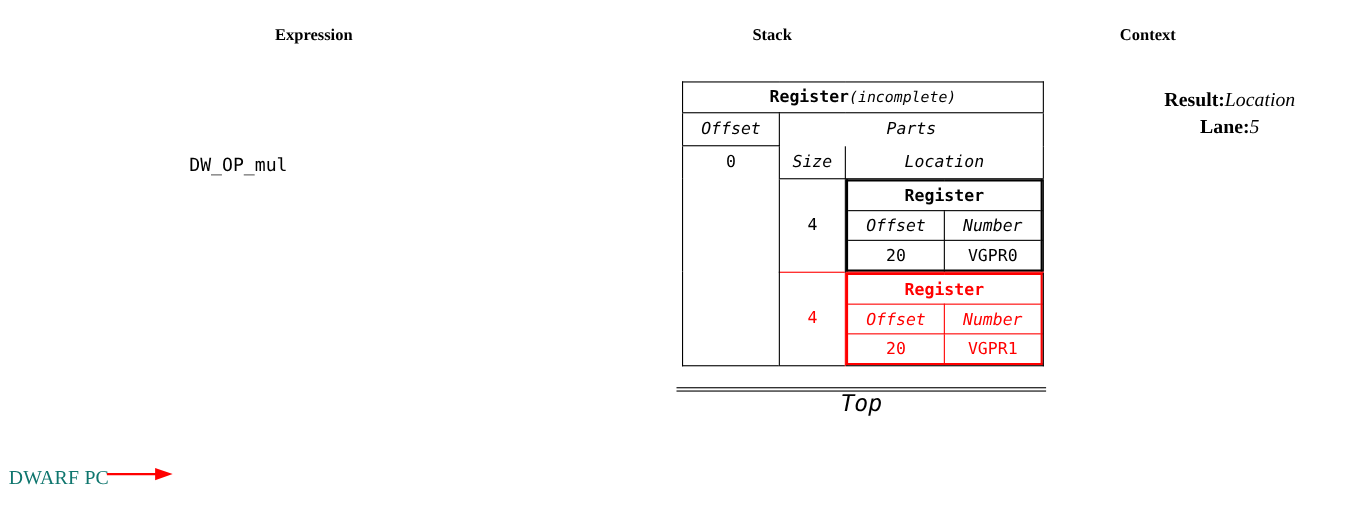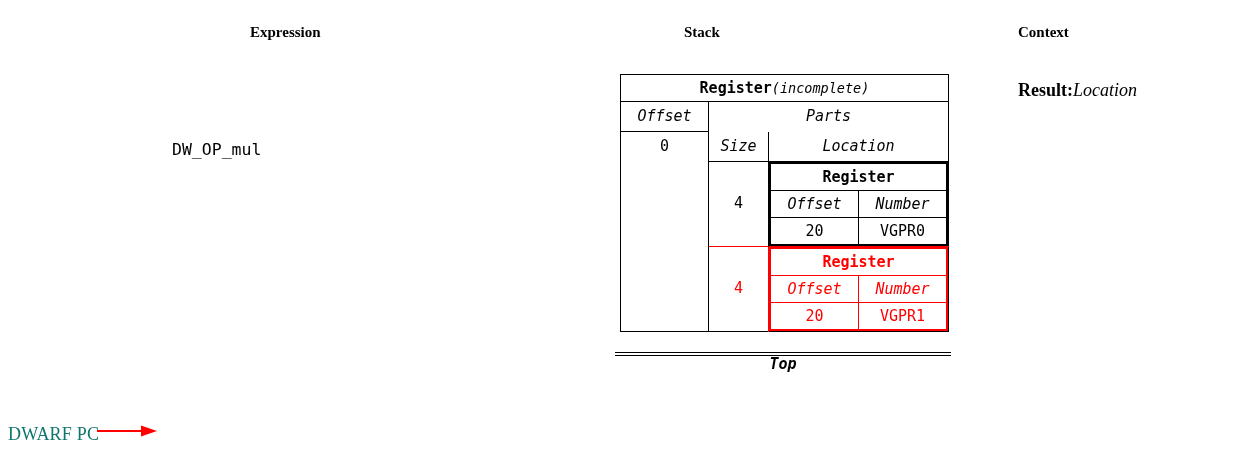--- a/index.html
+++ b/index.html
@@ -151,30 +151,30 @@
     height: 2px;
   }
   #stack-top-label {
     position: absolute;
     left: 615px;
     top: 355px;
     width: 336px;
     text-align: center;
     font-family: "DejaVu Sans Mono", "Liberation Mono", monospace;
     font-style: italic;
-    font-size: 15px;
-    font-weight: bold;
+    font-size: 21px;
   }
 
   
   #context-list {
     position: absolute;
     left: 1018px;
     top: 78px;
     width: 200px;
+    text-align: center;
     font-family: "Liberation Serif", serif;
     font-size: 18px;
     line-height: 25px;
   }
   #context-list .ctx-row { display: block; white-space: nowrap; }
   #context-list .ctx-key { font-weight: bold; }
   #context-list .ctx-val { font-style: italic; }
 </style>
 </head>
 <body>
@@ -268,13 +268,14 @@
       </tr>
     </tbody>
   </table>
 </div>
 
 <div id="stack-bottom-rule"></div>
 <div id="stack-top-label">Top</div>
 
 <div id="context-list">
   <span class="ctx-row"><span class="ctx-key">Result:</span><span class="ctx-val">Location</span></span>
+  <span class="ctx-row"><span class="ctx-key">Lane:</span><span class="ctx-val">5</span></span>
 </div>
 
 </body></html>

